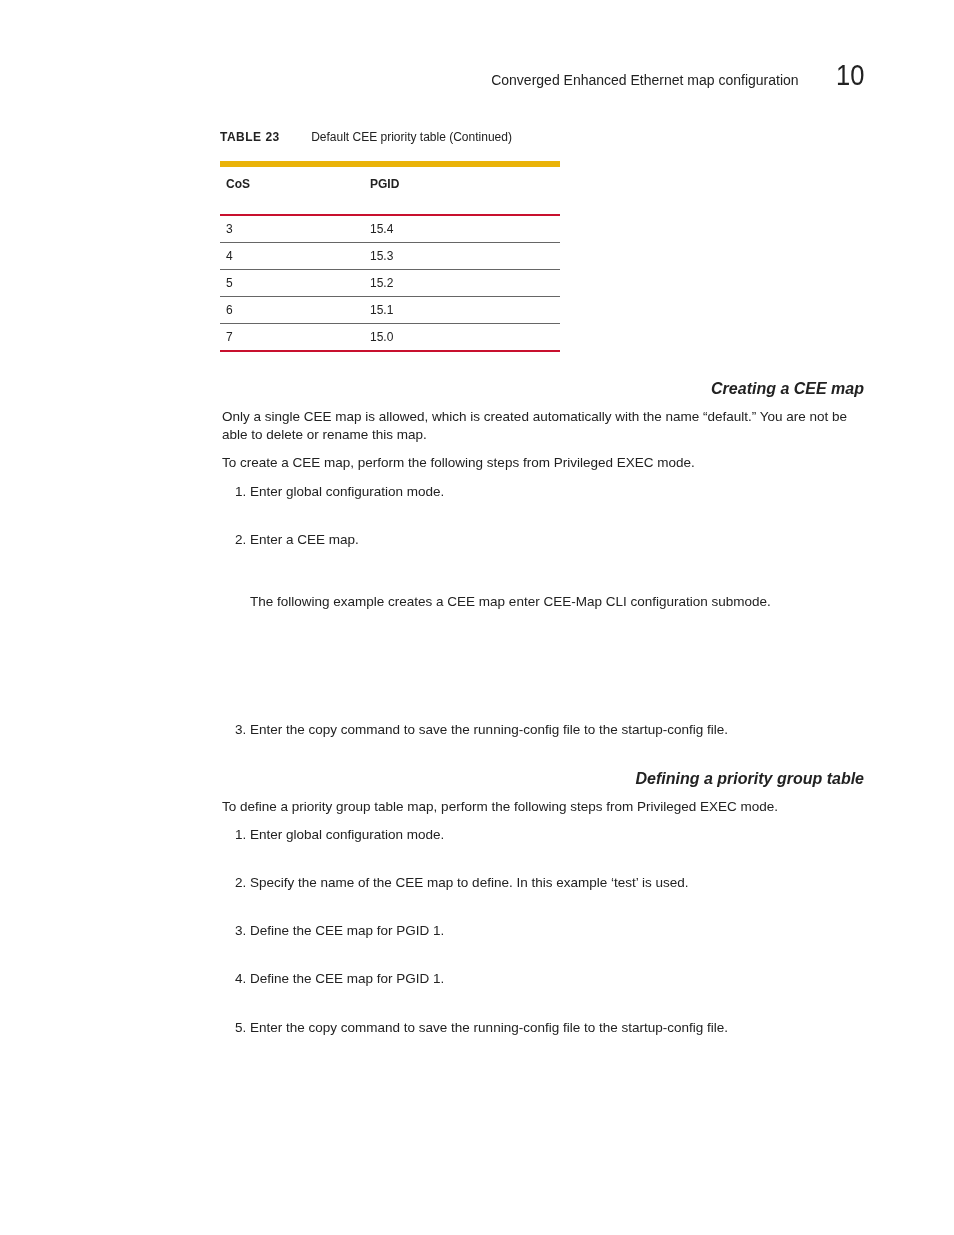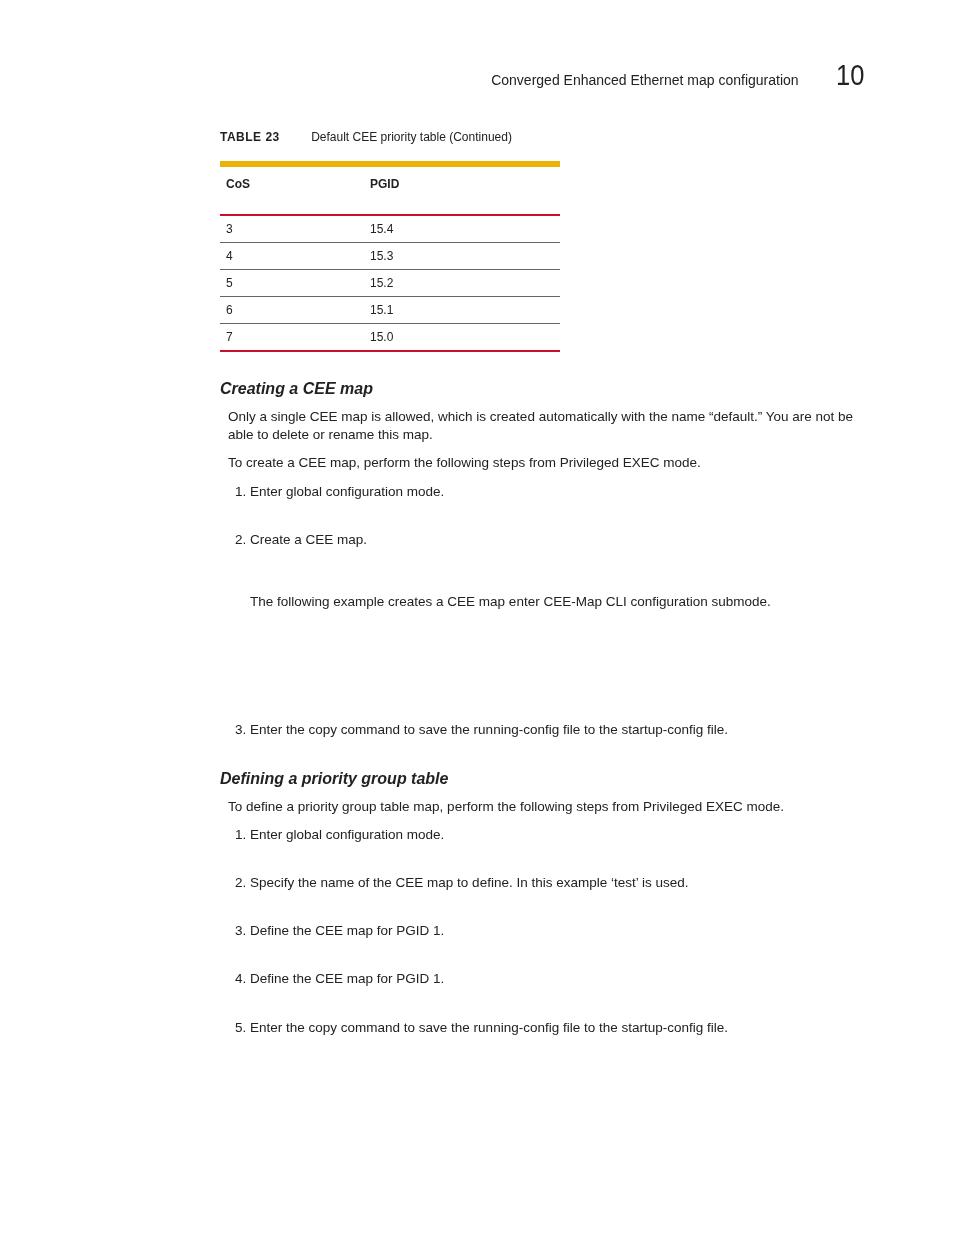--- a/index.html
+++ b/index.html
@@ -69,25 +69,26 @@
   table.priority tr:last-child td {
     border-bottom: 2px solid #c8102e;
   }
   .col-cos { width: 130px; }
   .section-h {
     font-style: italic;
     font-weight: bold;
     font-size: 16px;
     margin: 22px 0 10px 0;
     font-family: Arial, sans-serif;
+    text-align: right;
   }
   p.body {
     font-size: 13.5px;
     line-height: 1.35;
-    margin: 10px 8px;
+    margin: 10px 2px;
     max-width: 640px;
   }
   ol.steps {
     font-size: 13.5px;
     padding-left: 30px;
     max-width: 640px;
     margin: 10px 0;
   }
   ol.steps li {
     margin-bottom: 30px;
@@ -147,21 +148,21 @@
 
   <div class="section-h">Creating a CEE map</div>
   <p class="body">Only a single CEE map is allowed, which is created automatically with the name “default.” You are not be able to delete or rename this map.</p>
   <p class="body">To create a CEE map, perform the following steps from Privileged EXEC mode.</p>
 
   <ol class="steps">
     <li>
       <span>Enter global configuration mode.</span>
     </li>
     <li>
-      <span>Create a CEE map.</span>
+      <span>Enter a CEE map.</span>
       <span class="subtext">The following example creates a CEE map enter CEE-Map CLI configuration submode.</span>
       <div class="bigspace"></div>
     </li>
     <li>
       <span>Enter the copy command to save the running-config file to the startup-config file.</span>
     </li>
   </ol>
 
   <div class="section-h">Defining a priority group table</div>
   <p class="body">To define a priority group table map, perform the following steps from Privileged EXEC mode.</p>

